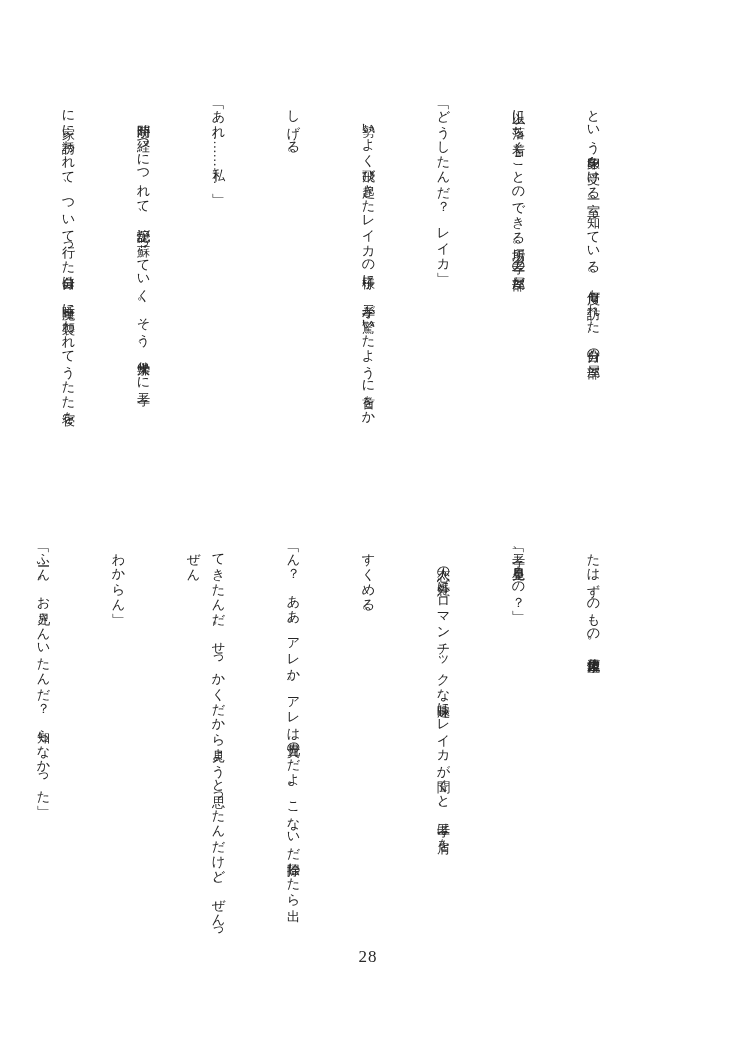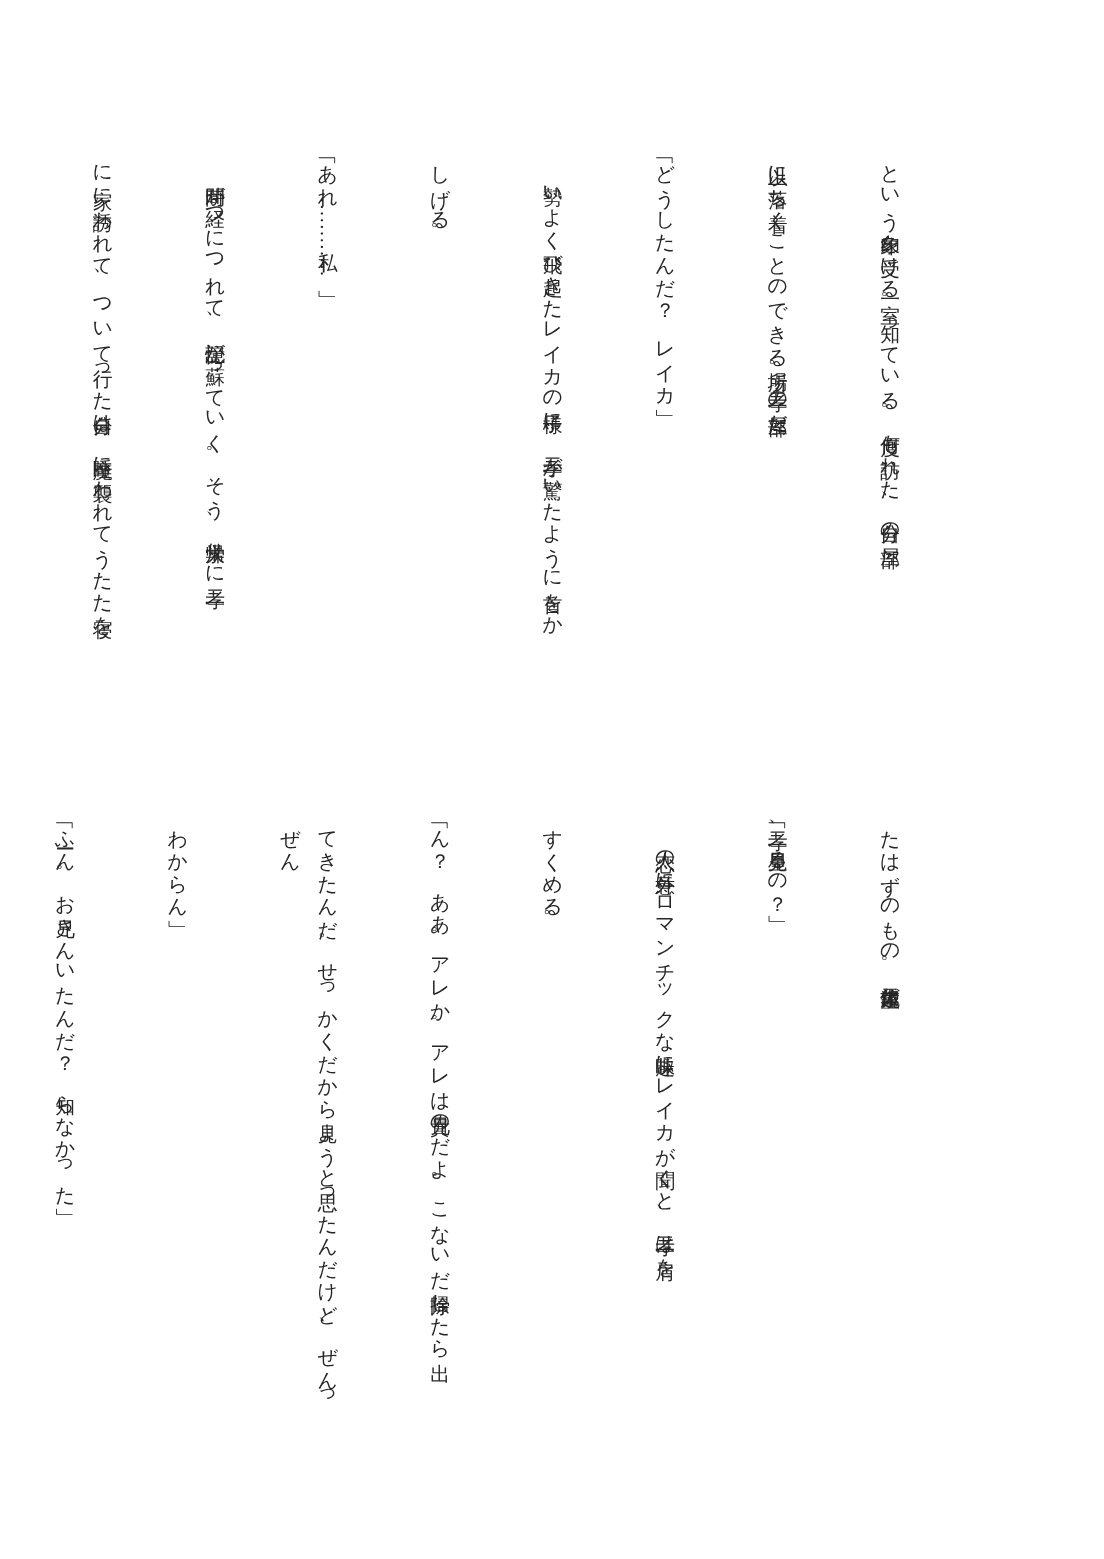--- a/index.html
+++ b/index.html
@@ -100,14 +100,15 @@
     
     
     
     
     
     
     
     
   </div>
 
+  <div class="page-number">28</div>
 
 </div>
 
 </body></html>

